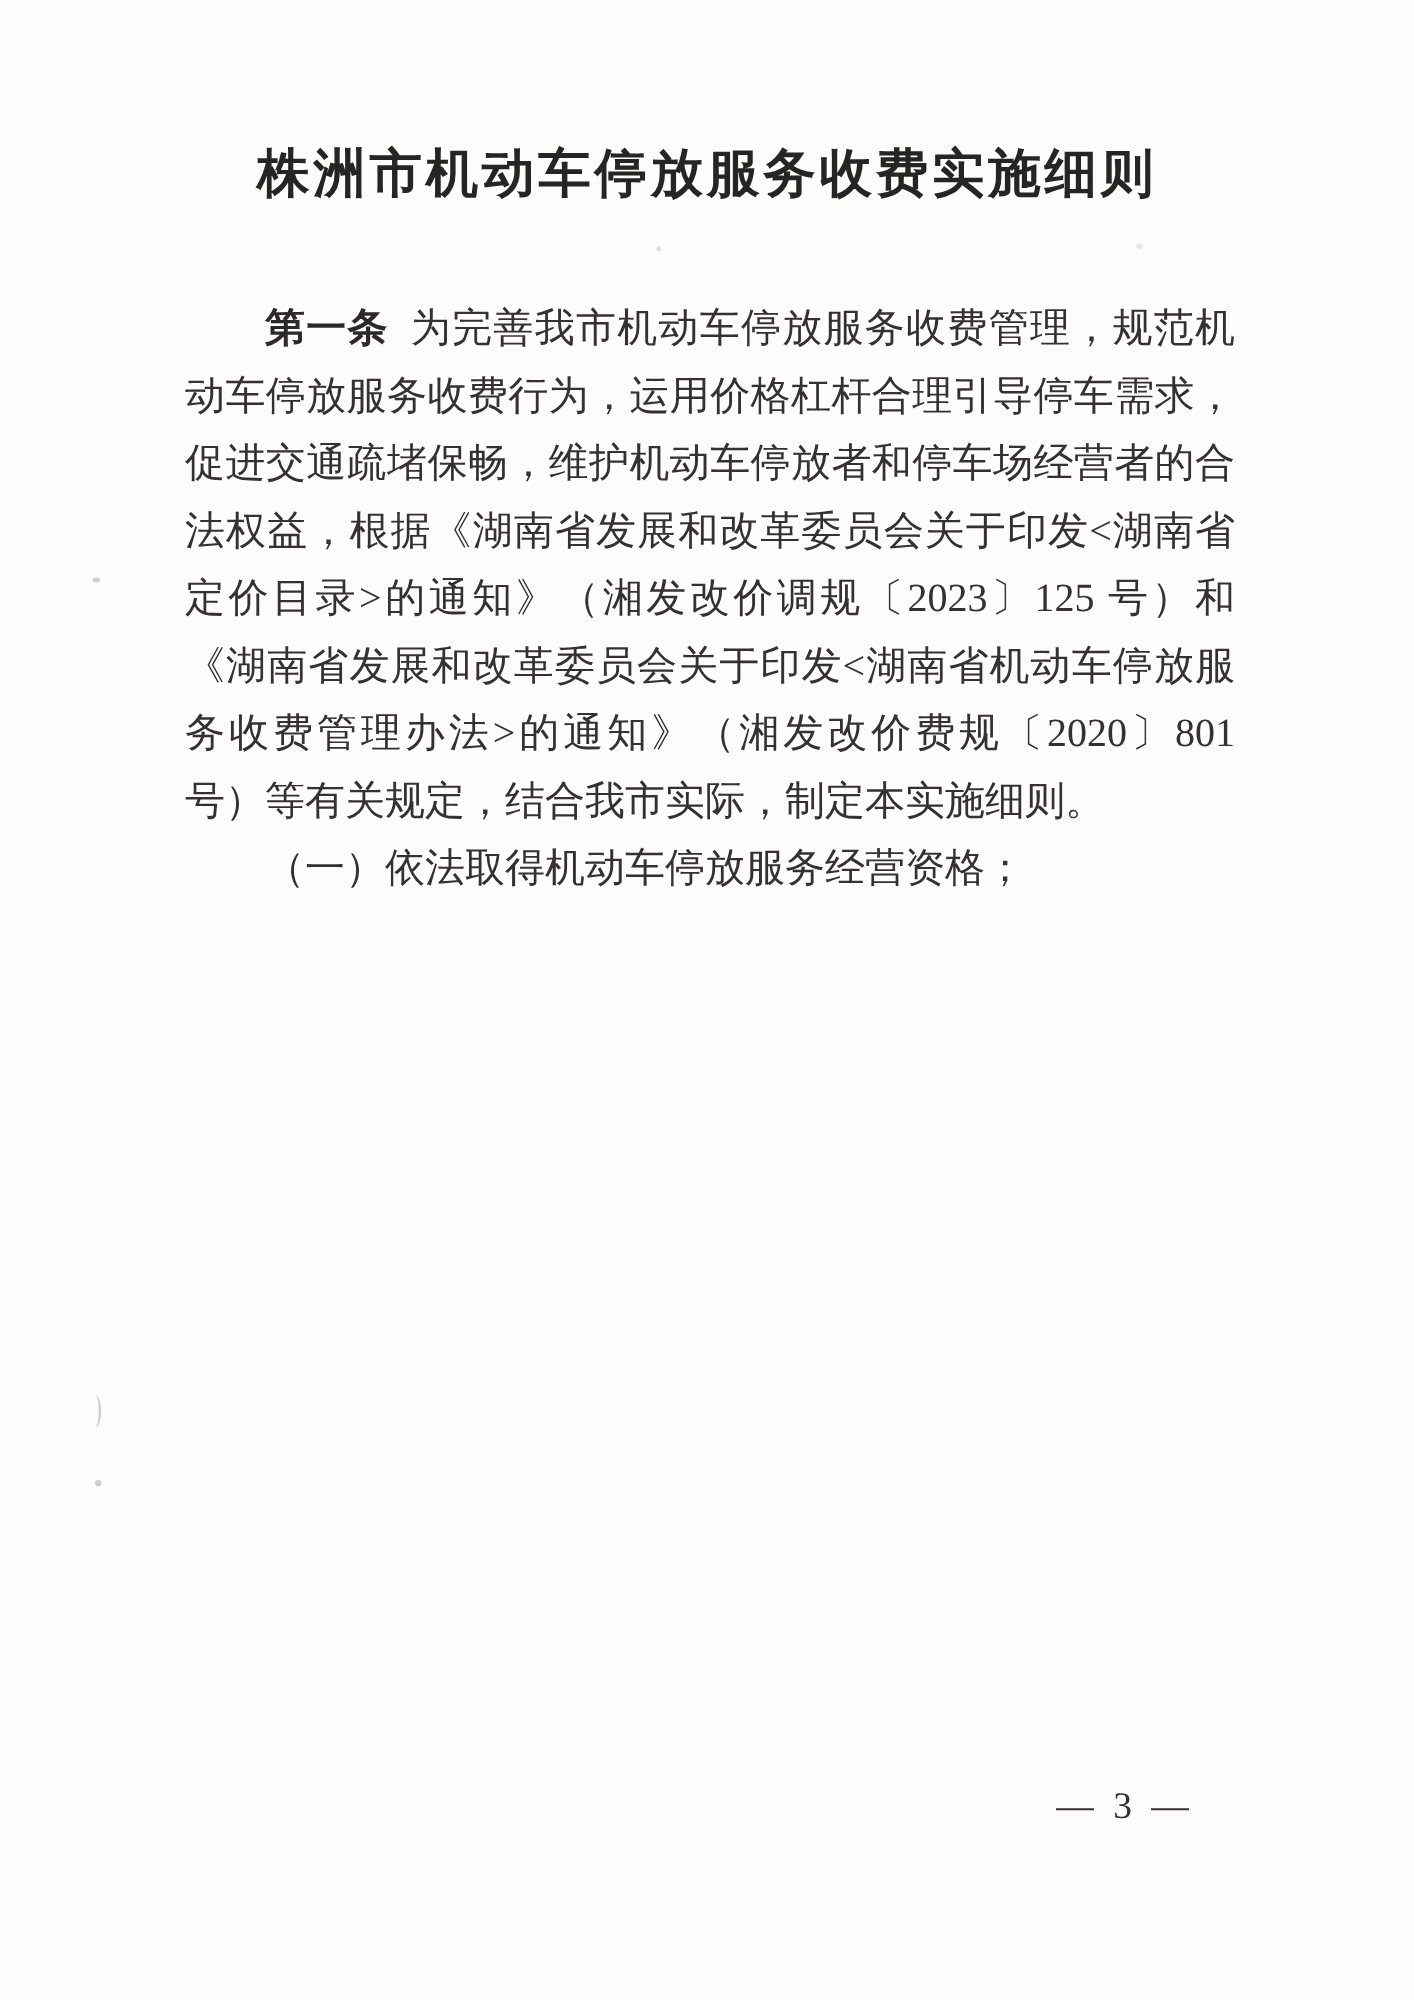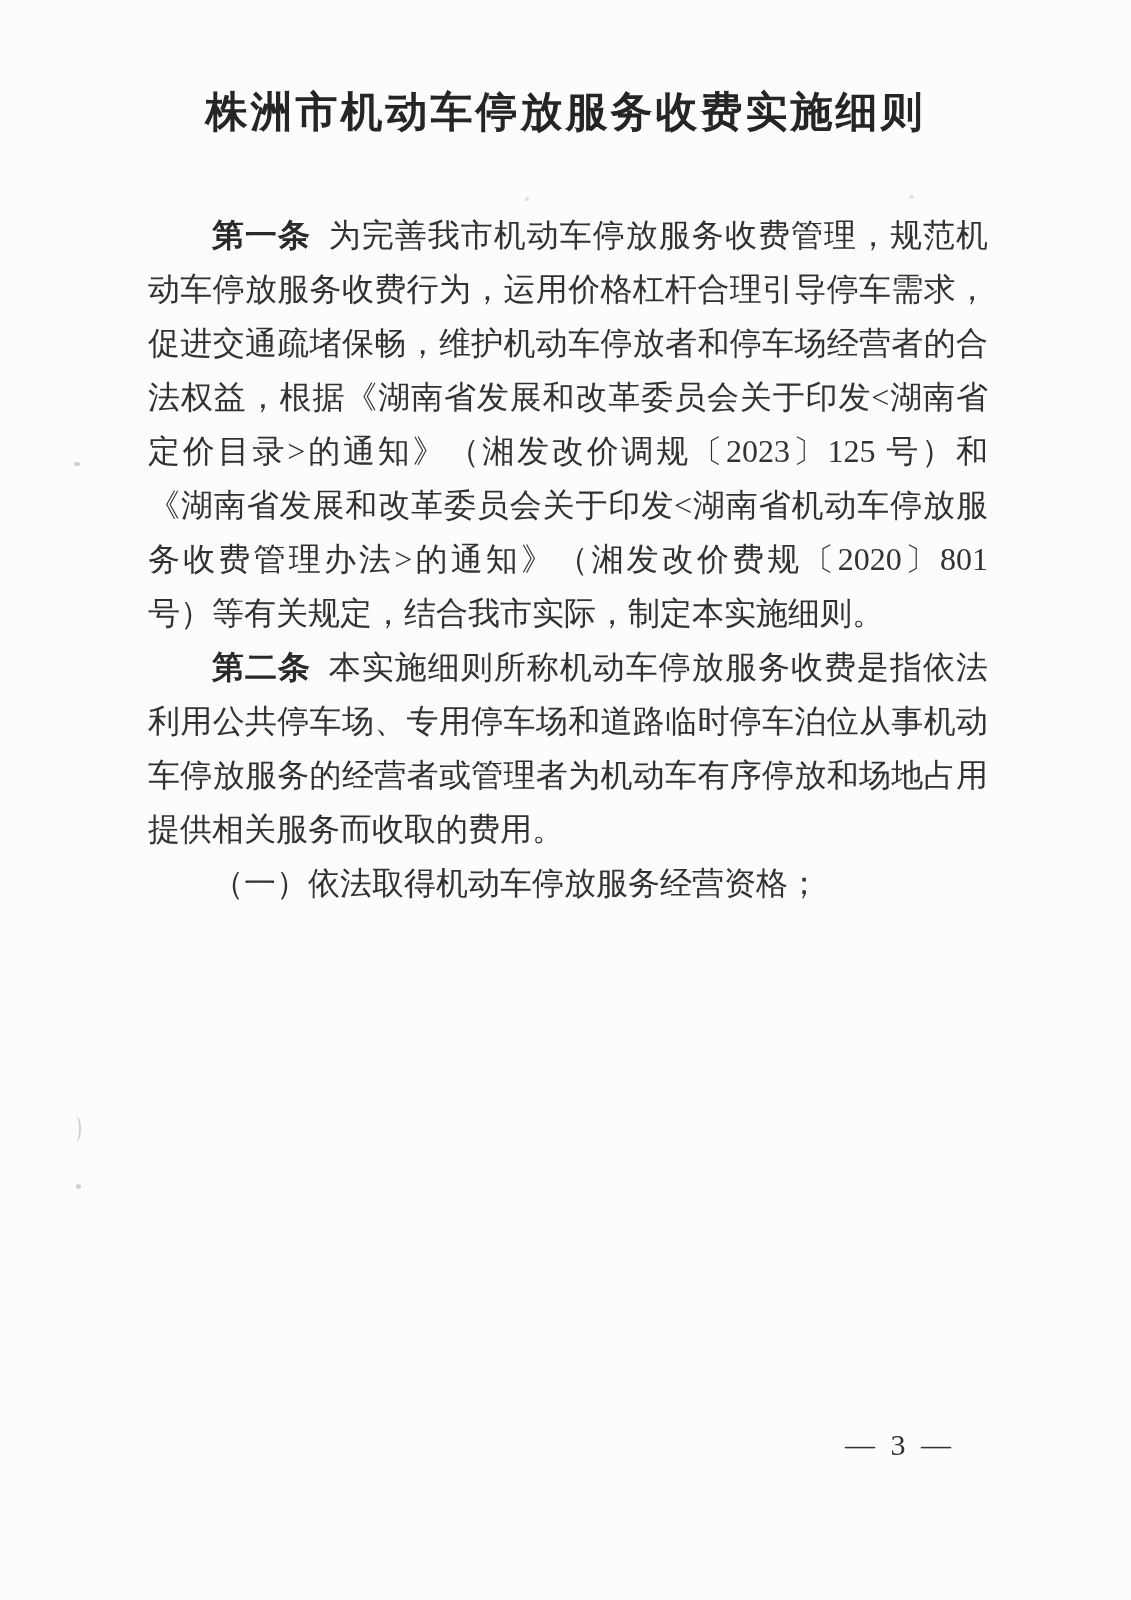--- a/index.html
+++ b/index.html
@@ -7,21 +7,21 @@
     position: relative;
     width: 1131px;
     height: 1600px;
     background: #fcfcfb;
     font-family: "Liberation Serif", "DejaVu Serif", serif;
     color: #2f2f2f;
     overflow: hidden;
   }
   .doc-title {
     margin: 0;
-    padding-top: 84px;
+    padding-top: 111px;
     text-align: center;
     font-size: 42px;
     font-weight: bold;
     letter-spacing: 3px;
     color: #252525;
   }
   .body-text {
     width: 840px;
     margin: 68px 16px 0 148px;
     font-size: 32px;
@@ -68,21 +68,20 @@
 </style>
 </head>
 <body>
 
 <div class="page">
 
   <h1 class="doc-title">株洲市机动车停放服务收费实施细则</h1>
 
   <div class="body-text">
     <p><span class="article-no">第一条</span><span>为完善我市机动车停放服务收费管理，规范机动车停放服务收费行为，运用价格杠杆合理引导停车需求，促进交通疏堵保畅，维护机动车停放者和停车场经营者的合法权益，根据《湖南省发展和改革委员会关于印发&lt;湖南省定价目录&gt;的通知》（湘发改价调规〔2023〕125 号）和《湖南省发展和改革委员会关于印发&lt;湖南省机动车停放服务收费管理办法&gt;的通知》（湘发改价费规〔2020〕801 号）等有关规定，结合我市实际，制定本实施细则。</span></p>
-    <p><span class="article-no">第二条</span><span>本实施细则所称机动车停放服务收费是指依法利用公共停车场、专用停车场和道路临时停车泊位从事机动车停放服务的经营者或管理者为机动车有序停放和场地占用提供相关服务而收取的费用。</span></p>
     <p><span>（一）依法取得机动车停放服务经营资格；</span></p>
   </div>
 
   <div class="page-number">— 3 —</div>
 
   <div class="artifact-brace"></div>
   <div class="artifact" style="left:76px; top:1184px; width:5px; height:5px;"></div>
   <div class="artifact" style="left:74px; top:462px; width:6px; height:4px;"></div>
   <div class="artifact" style="left:525px; top:197px; width:4px; height:4px; opacity:0.3;"></div>
   <div class="artifact" style="left:909px; top:195px; width:5px; height:4px; opacity:0.25;"></div>

